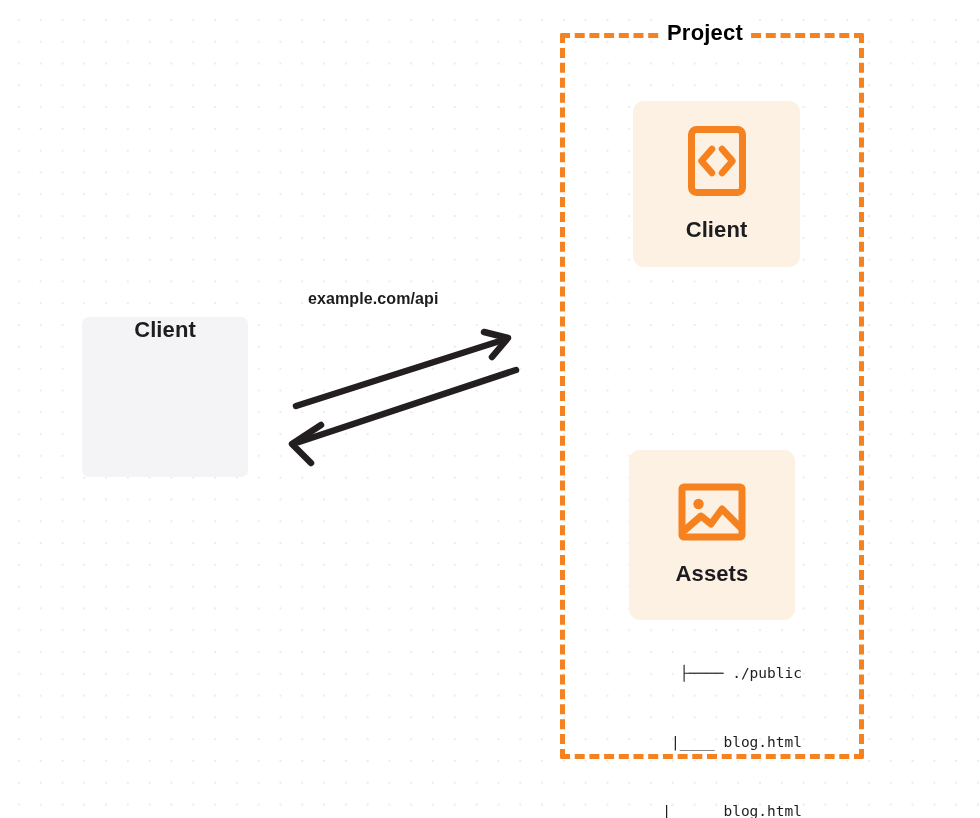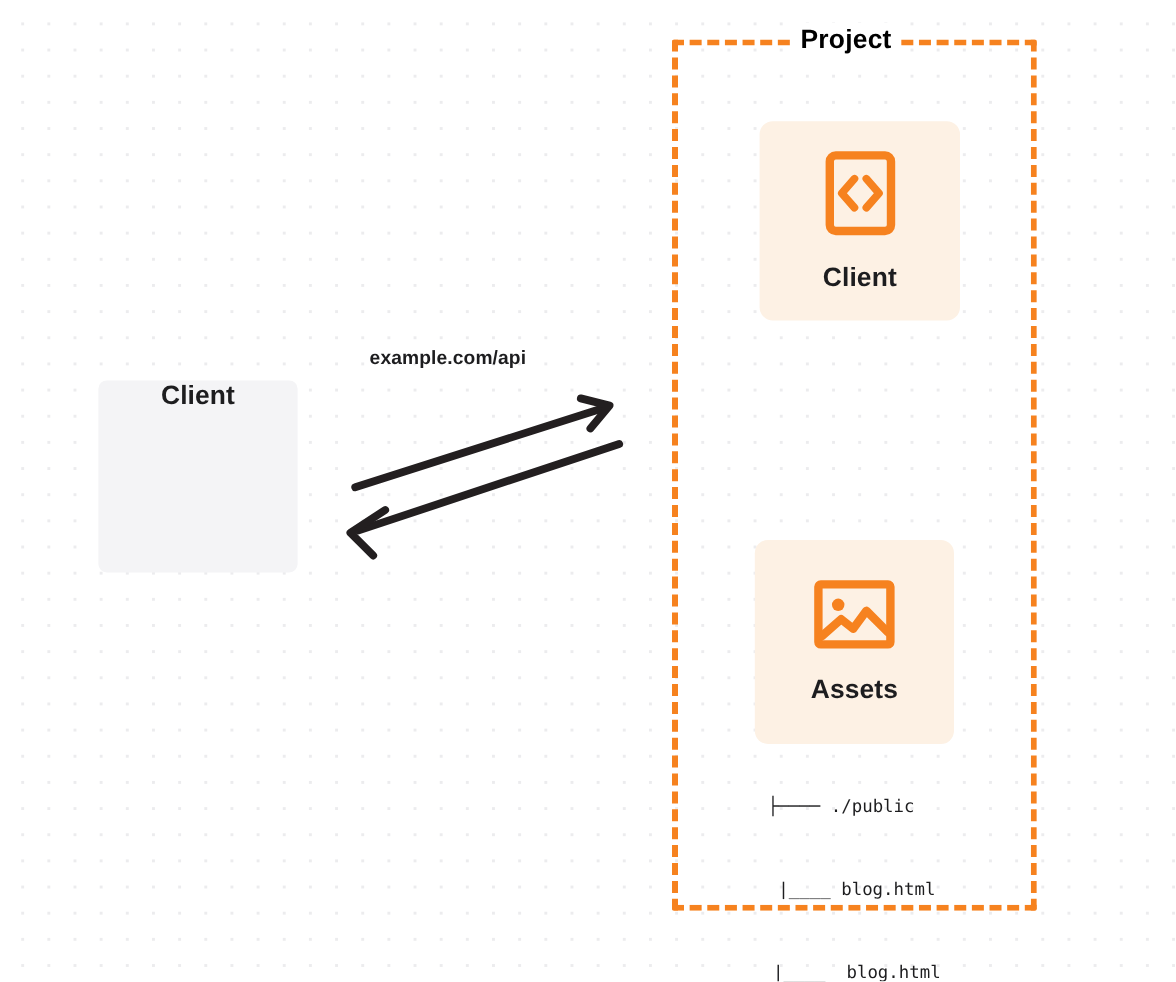--- a/index.html
+++ b/index.html
@@ -104,21 +104,21 @@
     top: 616px;
     width: 202px;
     font-family: "DejaVu Sans Mono", monospace;
     font-size: 14.5px;
     line-height: 23px;
     color: #1d1d1f;
     text-align: right;
     white-space: pre;
     font-weight: 500;
   }
-  #file-tree .tree-line { display: block; text-align: center; }
+  #file-tree .tree-line { display: block; }
 
   
   #edge-label {
     position: absolute;
     left: 308px;
     top: 290px;
     font-size: 16px;
     font-weight: 700;
     color: #1d1d1f;
     letter-spacing: 0.1px;

